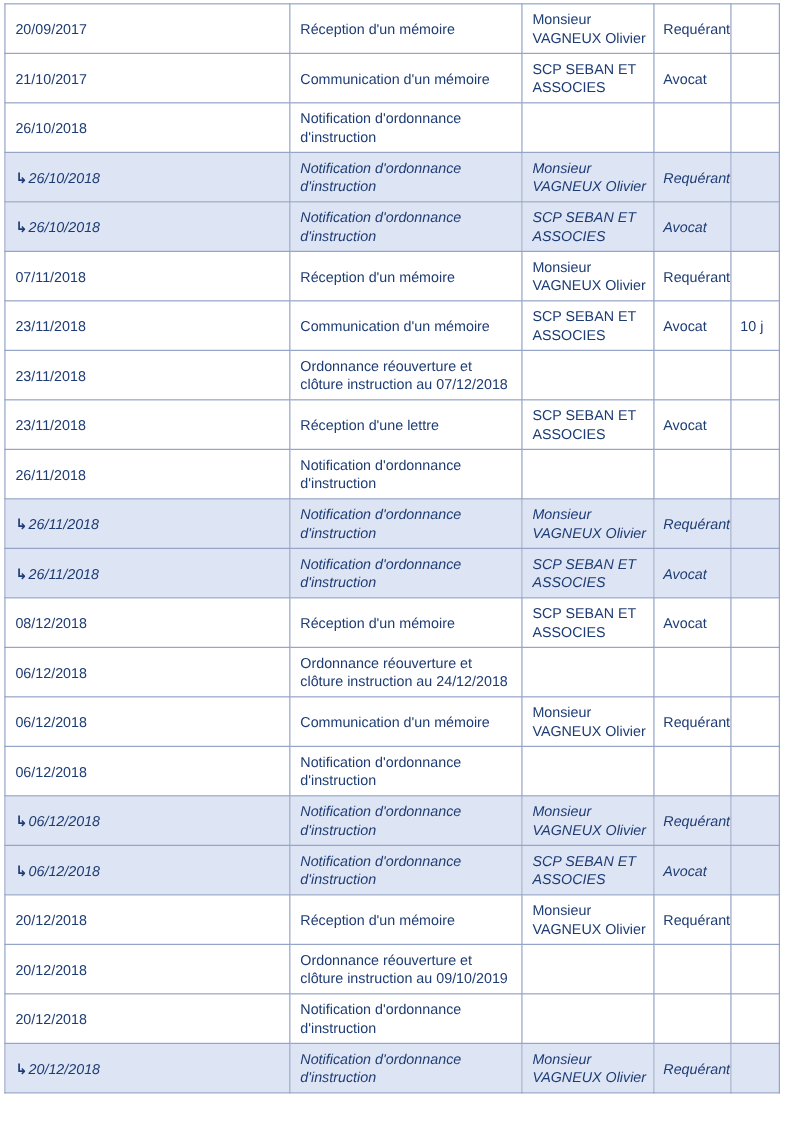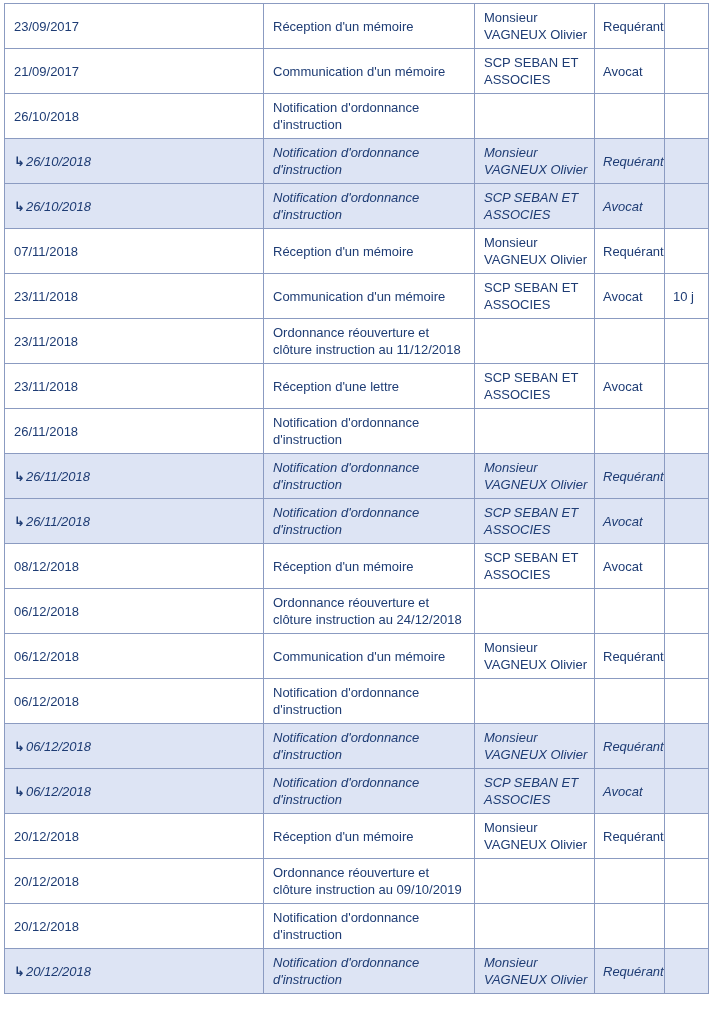--- a/index.html
+++ b/index.html
@@ -60,28 +60,28 @@
   <table class="case-history">
     <colgroup>
       <col class="c-date">
       <col class="c-event">
       <col class="c-party">
       <col class="c-role">
       <col class="c-delay">
     </colgroup>
     <tbody id="table-body">
         <tr>
-          <td><span>23/09/2017</span></td>
-          <td>Réception d'un mémoire</td>
-          <td>Monsieur VAGNEUX Olivier</td>
-          <td class="role-cell">Requérant</td>
-          <td class="delay-cell"></td>
-        </tr>
-        <tr>
-          <td><span>21/09/2017</span></td>
+          <td><span>20/09/2017</span></td>
+          <td>Réception d'un mémoire</td>
+          <td>Monsieur VAGNEUX Olivier</td>
+          <td class="role-cell">Requérant</td>
+          <td class="delay-cell"></td>
+        </tr>
+        <tr>
+          <td><span>21/10/2017</span></td>
           <td>Communication d'un mémoire</td>
           <td>SCP SEBAN ET ASSOCIES</td>
           <td class="role-cell">Avocat</td>
           <td class="delay-cell"></td>
         </tr>
         <tr>
           <td><span>26/10/2018</span></td>
           <td>Notification d'ordonnance d'instruction</td>
           <td></td>
           <td class="role-cell"></td>
@@ -110,21 +110,21 @@
         </tr>
         <tr>
           <td><span>23/11/2018</span></td>
           <td>Communication d'un mémoire</td>
           <td>SCP SEBAN ET ASSOCIES</td>
           <td class="role-cell">Avocat</td>
           <td class="delay-cell">10 j</td>
         </tr>
         <tr>
           <td><span>23/11/2018</span></td>
-          <td>Ordonnance réouverture et clôture instruction au 11/12/2018</td>
+          <td>Ordonnance réouverture et clôture instruction au 07/12/2018</td>
           <td></td>
           <td class="role-cell"></td>
           <td class="delay-cell"></td>
         </tr>
         <tr>
           <td><span>23/11/2018</span></td>
           <td>Réception d'une lettre</td>
           <td>SCP SEBAN ET ASSOCIES</td>
           <td class="role-cell">Avocat</td>
           <td class="delay-cell"></td>

